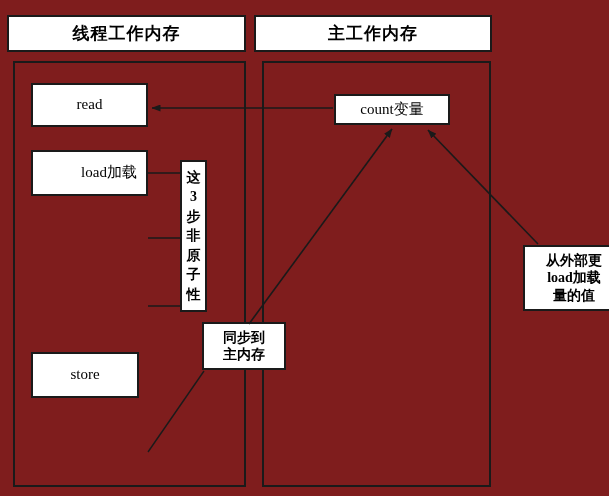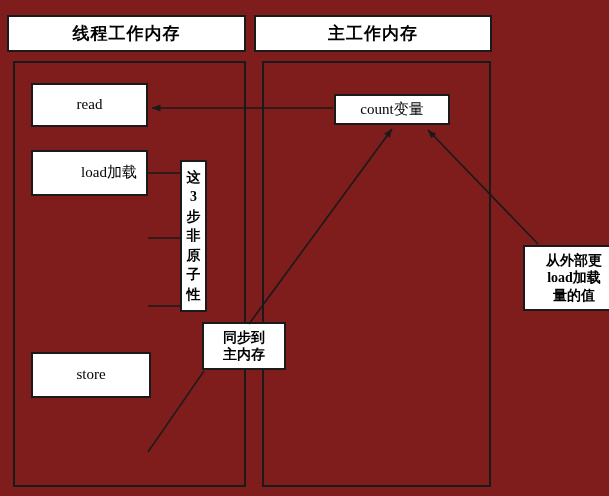--- a/index.html
+++ b/index.html
@@ -76,21 +76,21 @@
   <div class="panel" style="left:13px;top:61px;width:233px;height:426px;"></div>
 
   <div class="panel" style="left:262px;top:61px;width:229px;height:426px;"></div>
 
   <div class="box op-box" style="left:31px;top:83px;width:117px;height:44px;">read</div>
 
   <div class="box op-box" style="left:31px;top:150px;width:117px;height:46px;padding-left:39px;">load加载</div>
 
 
 
-  <div class="box op-box" style="left:31px;top:352px;width:120px;height:46px;">store</div>
+  <div class="box op-box" style="left:31px;top:352px;width:108px;height:46px;">store</div>
 
 
   <div class="box vert-box" style="left:180px;top:160px;width:27px;height:152px;">
     <span>这</span>
     <span>3</span>
     <span>步</span>
     <span>非</span>
     <span>原</span>
     <span>子</span>
     <span>性</span>

